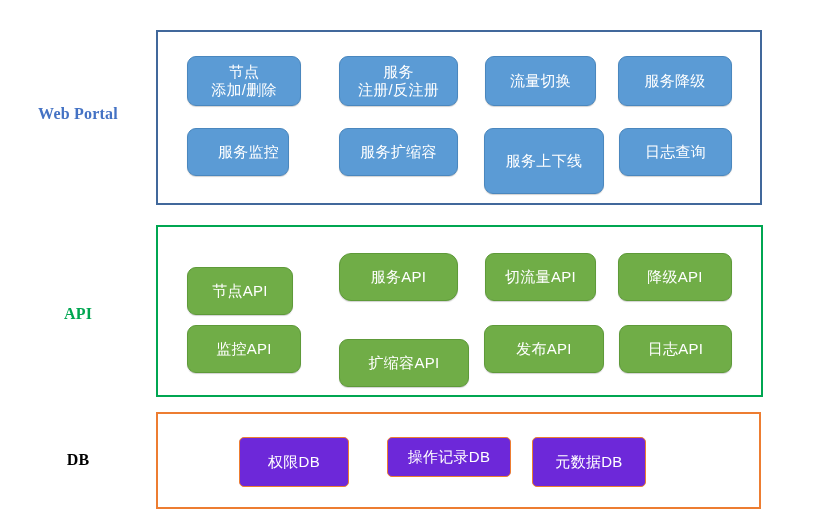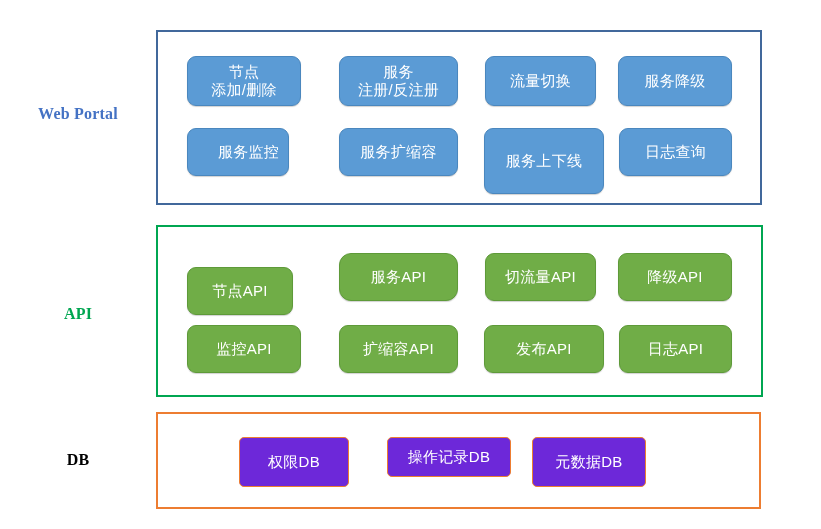--- a/index.html
+++ b/index.html
@@ -106,21 +106,21 @@
     <div class="node node-green" style="left:29px; top:40px; width:106px; height:48px;">节点API</div>
 
     <div class="node node-green" style="left:181px; top:26px; width:119px; height:48px;border-radius:12px;">服务API</div>
 
     <div class="node node-green" style="left:327px; top:26px; width:111px; height:48px;">切流量API</div>
 
     <div class="node node-green" style="left:460px; top:26px; width:114px; height:48px;">降级API</div>
 
     <div class="node node-green" style="left:29px; top:98px; width:114px; height:48px;">监控API</div>
 
-    <div class="node node-green" style="left:181px; top:98px; width:119px; height:48px;">扩缩容API</div>
+    <div class="node node-green" style="left:181px; top:112px; width:130px; height:48px;">扩缩容API</div>
 
     <div class="node node-green" style="left:326px; top:98px; width:120px; height:48px;">发布API</div>
 
     <div class="node node-green" style="left:461px; top:98px; width:113px; height:48px;">日志API</div>
   </div>
 
   <div class="layer-label label-db" style="left:22px; top:451px; width:112px;">DB</div>
 
   <div class="layer-box box-db" style="left:156px; top:412px; width:605px; height:97px;">
 

